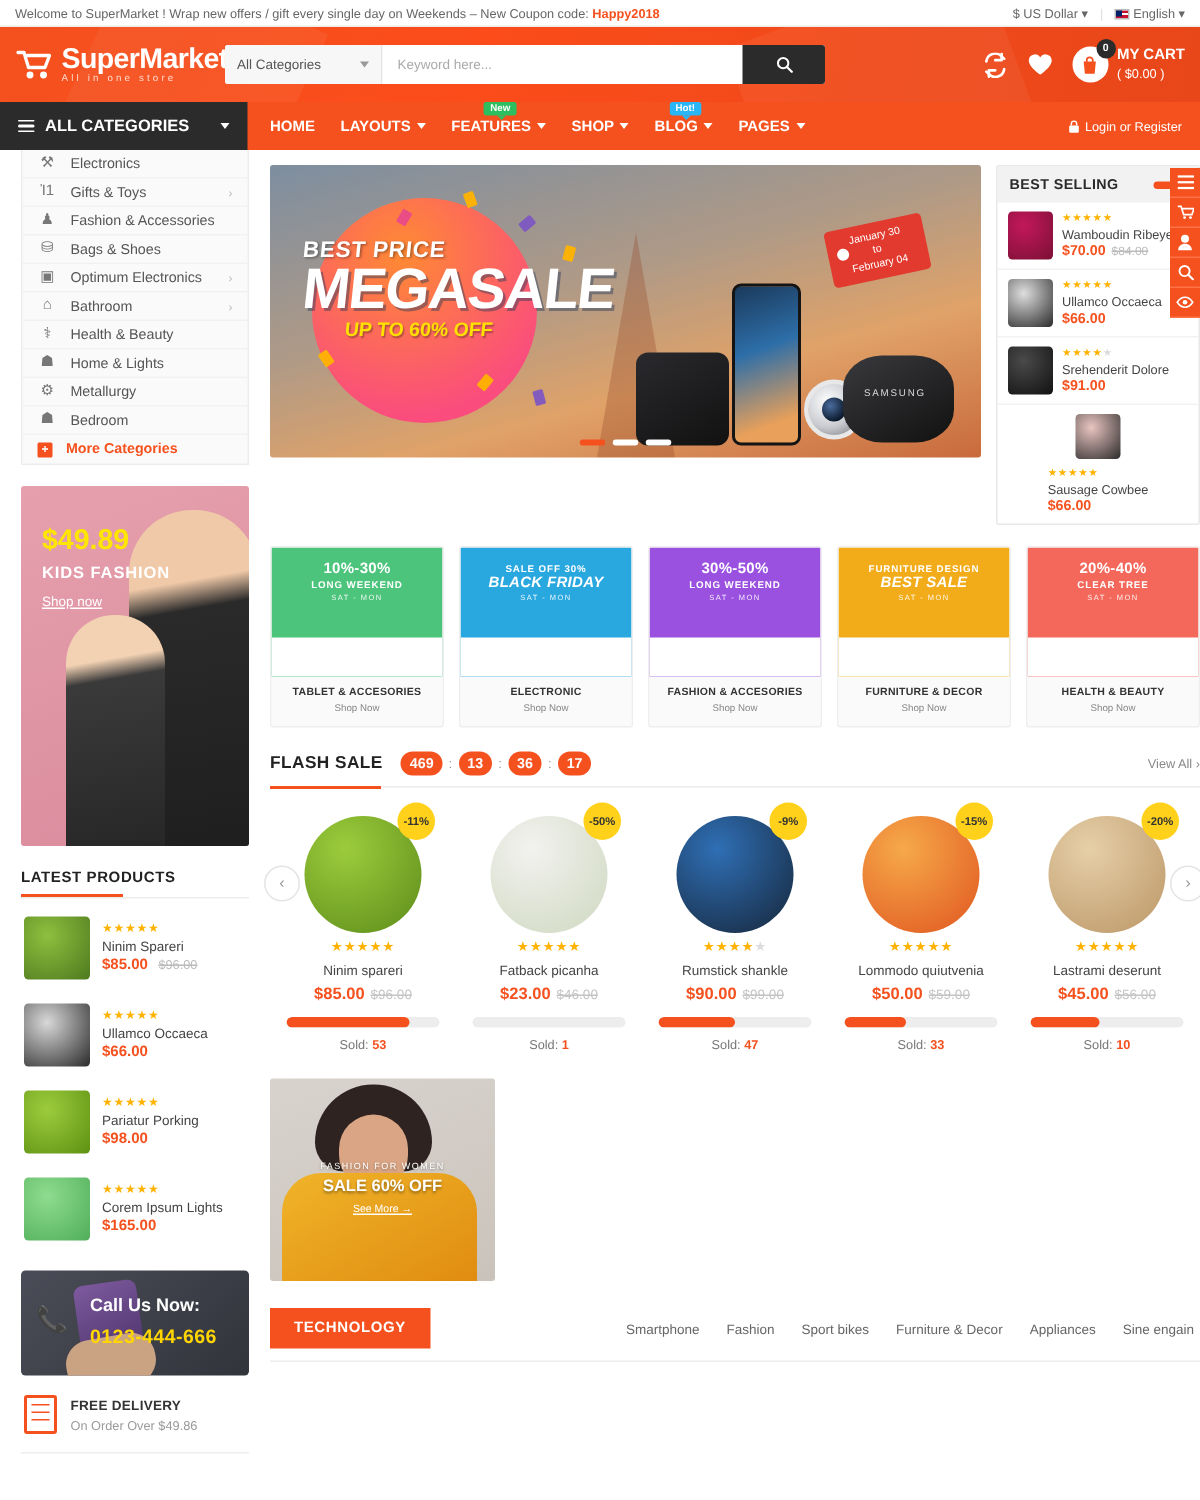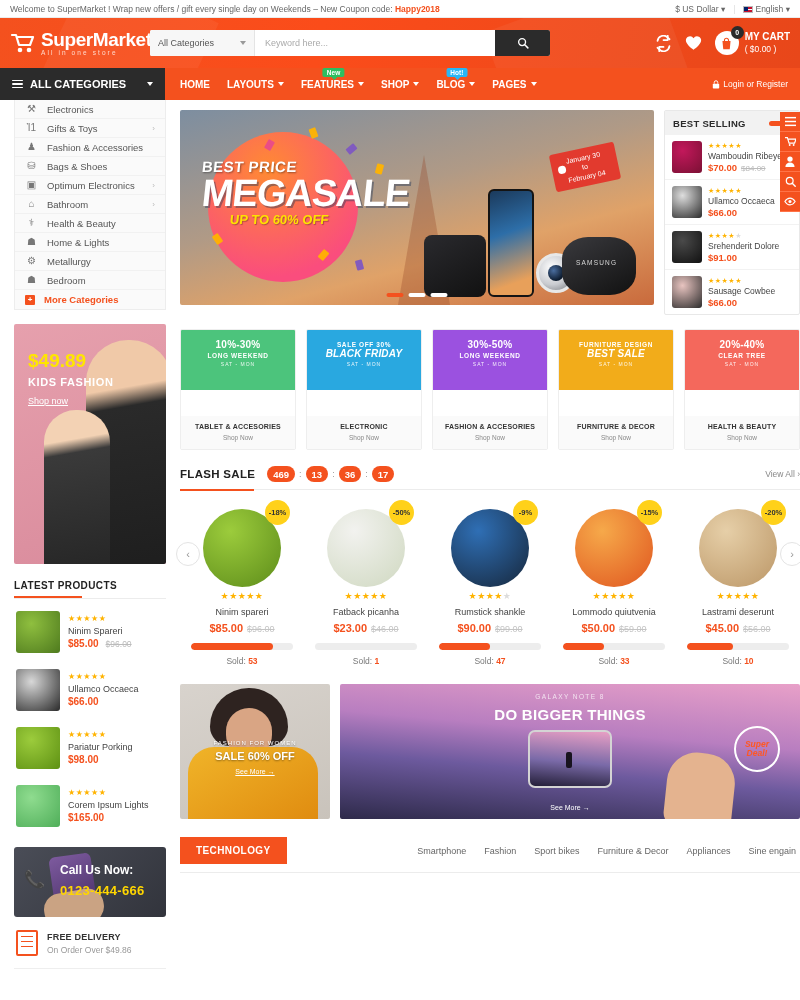--- a/index.html
+++ b/index.html
@@ -105,21 +105,21 @@
   .hero-dots i{width:17px;height:4px;background:#fff;border-radius:2px;cursor:pointer;display:block;}
   .hero-dots i.on{background:#f4511e;}
   
   .bestsell { width:136px; border:1px solid #e8e8e8; border-radius:2px; }
   .bs-head { height:24px; background:#f2f2f2; display:flex; align-items:center; padding:0 8px; gap:6px;}
   .bs-title { font-size:9.5px; font-weight:bold; color:#2b2b2b; letter-spacing:.3px;}
   .bs-dots{margin-left:auto;display:flex;align-items:center;gap:4px;}
   .bs-dots i{display:block;width:13px;height:5px;border-radius:3px;background:#f4511e;cursor:pointer;}
   .bs-dots i.sm{width:5px;background:#2b2b2b;}
   .bs-item{display:flex;gap:6px;padding:6px 7px;border-bottom:1px solid #f2f2f2;align-items:center;cursor:pointer;}
-  .bs-item:last-child{border-bottom:0;}
+  .bs-item:last-child{border-bottom:0;flex-direction:column;}
   .bs-thumb{width:30px;height:32px;flex:0 0 30px;border-radius:3px;}
   .bs-info{flex:1;min-width:0;}
   .stars{color:#ffb300;font-size:7px;letter-spacing:.5px;line-height:1;}
   .stars .off{color:#dcdcdc;}
   .bs-name{font-size:8.5px;color:#444;margin:2px 0 1px;white-space:nowrap;overflow:hidden;text-overflow:ellipsis;}
   .bs-price{font-size:9.5px;color:#f4511e;font-weight:bold;}
   .bs-old{font-size:8px;color:#bbb;text-decoration:line-through;font-weight:normal;margin-left:4px;}
   
   .floatbar{position:absolute;right:0;top:112px;width:20px;z-index:20;}
   .floatbar div{height:20px;background:#f4511e;border-bottom:1px solid #ff7347;display:flex;align-items:center;justify-content:center;color:#fff;cursor:pointer;}
@@ -624,21 +624,21 @@
           <span class="fs-colon">:</span>
           <span class="fs-box">36</span>
           <span class="fs-colon">:</span>
           <span class="fs-box">17</span>
         </span>
       <span class="fs-viewall"><span>View All</span> ›</span>
     </div>
     <div class="fs-underline"></div>
     <div class="fs-row" id="fs-row">
   <div class="fs-card">
-    <div class="fs-badge">-18%</div>
+    <div class="fs-badge">-11%</div>
     <div class="fs-img">
       <div class="fs-thumb" style="border-radius:50%;background:radial-gradient(circle at 35% 28%, #9ccc3c, #5d8c1a)"></div>
     </div>
     <div class="stars" style="font-size:9px"><span>★</span><span>★</span><span>★</span><span>★</span><span>★</span></div>
     <div class="fs-name">Ninim spareri</div>
     <div class="fs-price">$85.00<span class="fs-old">$96.00</span></div>
     <div class="fs-bar">
             <div class="fs-fill" style="width:80%"></div>
           </div>
     <div class="fs-sold">Sold: <b>53</b></div>
@@ -700,32 +700,20 @@
     </div>
 
     <div class="midrow">
       <div class="mb mb1">
         <div class="mb1-hair"></div>
         <div class="mb1-face"></div>
         <div class="mb1-dress"></div>
         <div class="mb1-l1">FASHION FOR WOMEN</div>
         <div class="mb1-l2">SALE 60% OFF</div>
         <div class="mb1-l3">See More  →</div>
-      </div>
-      <div class="mb mb2">
-        <div class="mb2-l1">GALAXY NOTE 8</div>
-        <div class="mb2-l2">DO BIGGER THINGS</div>
-        <div class="mb2-phone"></div>
-        <div class="mb2-surf"></div>
-        <div class="mb2-hand"></div>
-        <div class="mb2-deal">
-          <span>Super</span>
-            <span>Deal!</span>
-        </div>
-        <div class="mb2-see">See More  →</div>
       </div>
     </div>
 
     <div class="tech-head">
       <div class="tech-btn">TECHNOLOGY</div>
       <div class="tech-tabs" id="tech-tabs">
           <span class="tech-tab">Smartphone</span>
           <span class="tech-tab">Fashion</span>
           <span class="tech-tab">Sport bikes</span>
           <span class="tech-tab">Furniture &amp; Decor</span>

